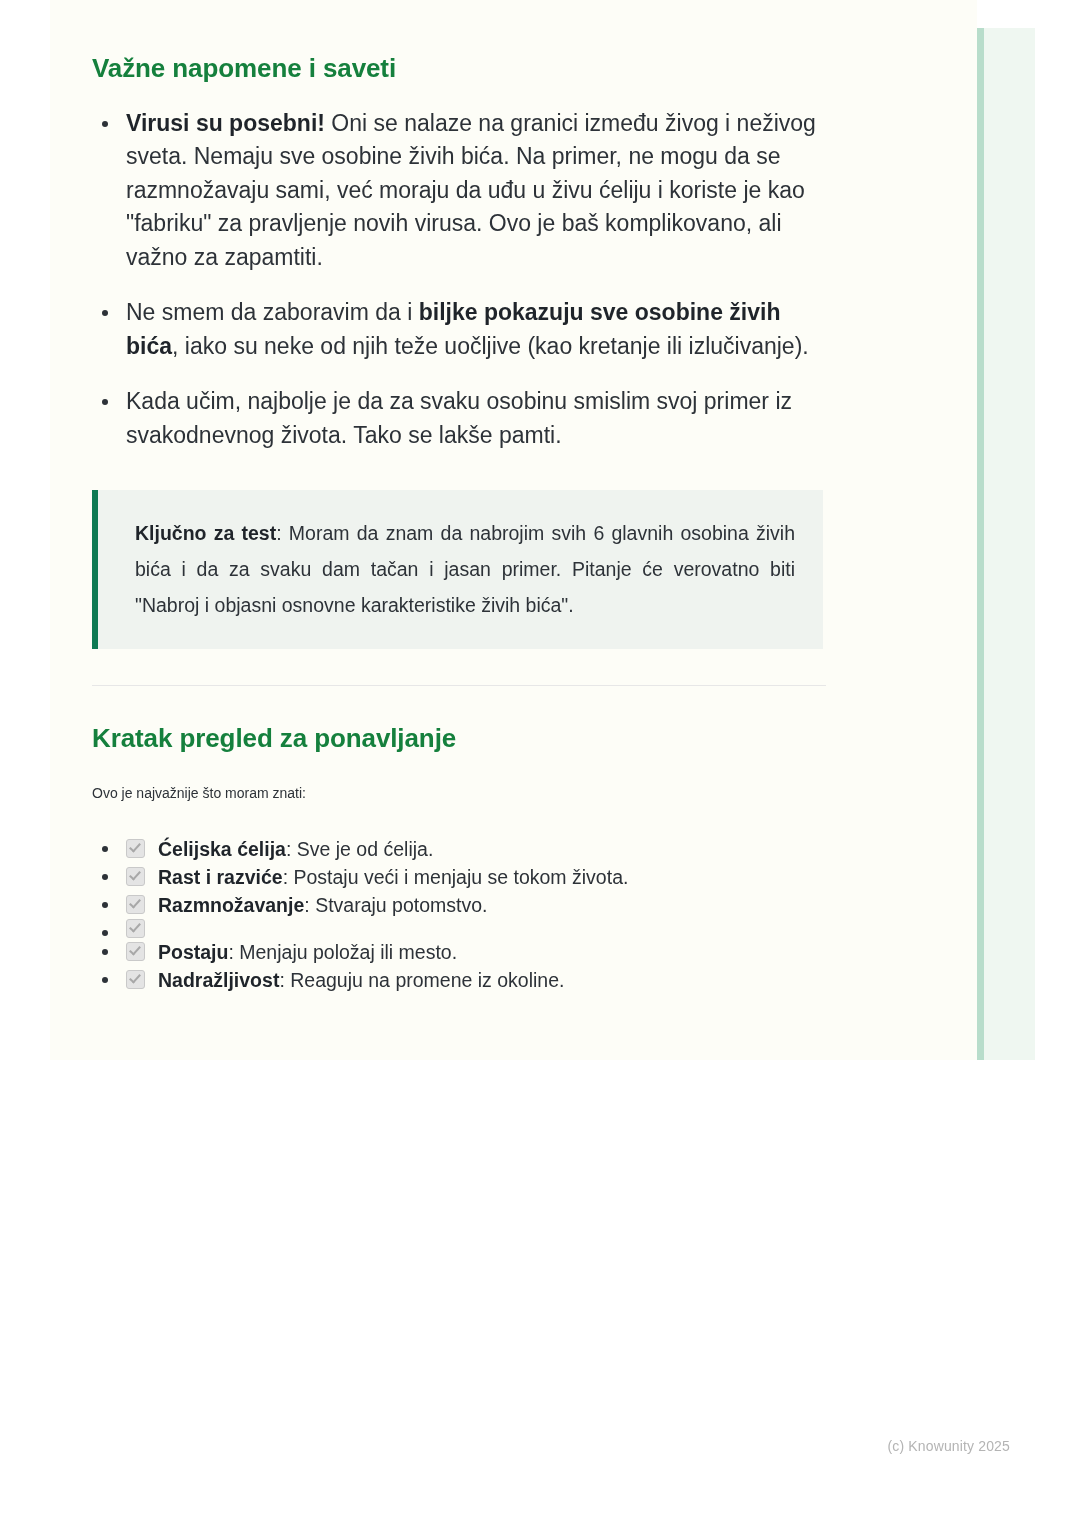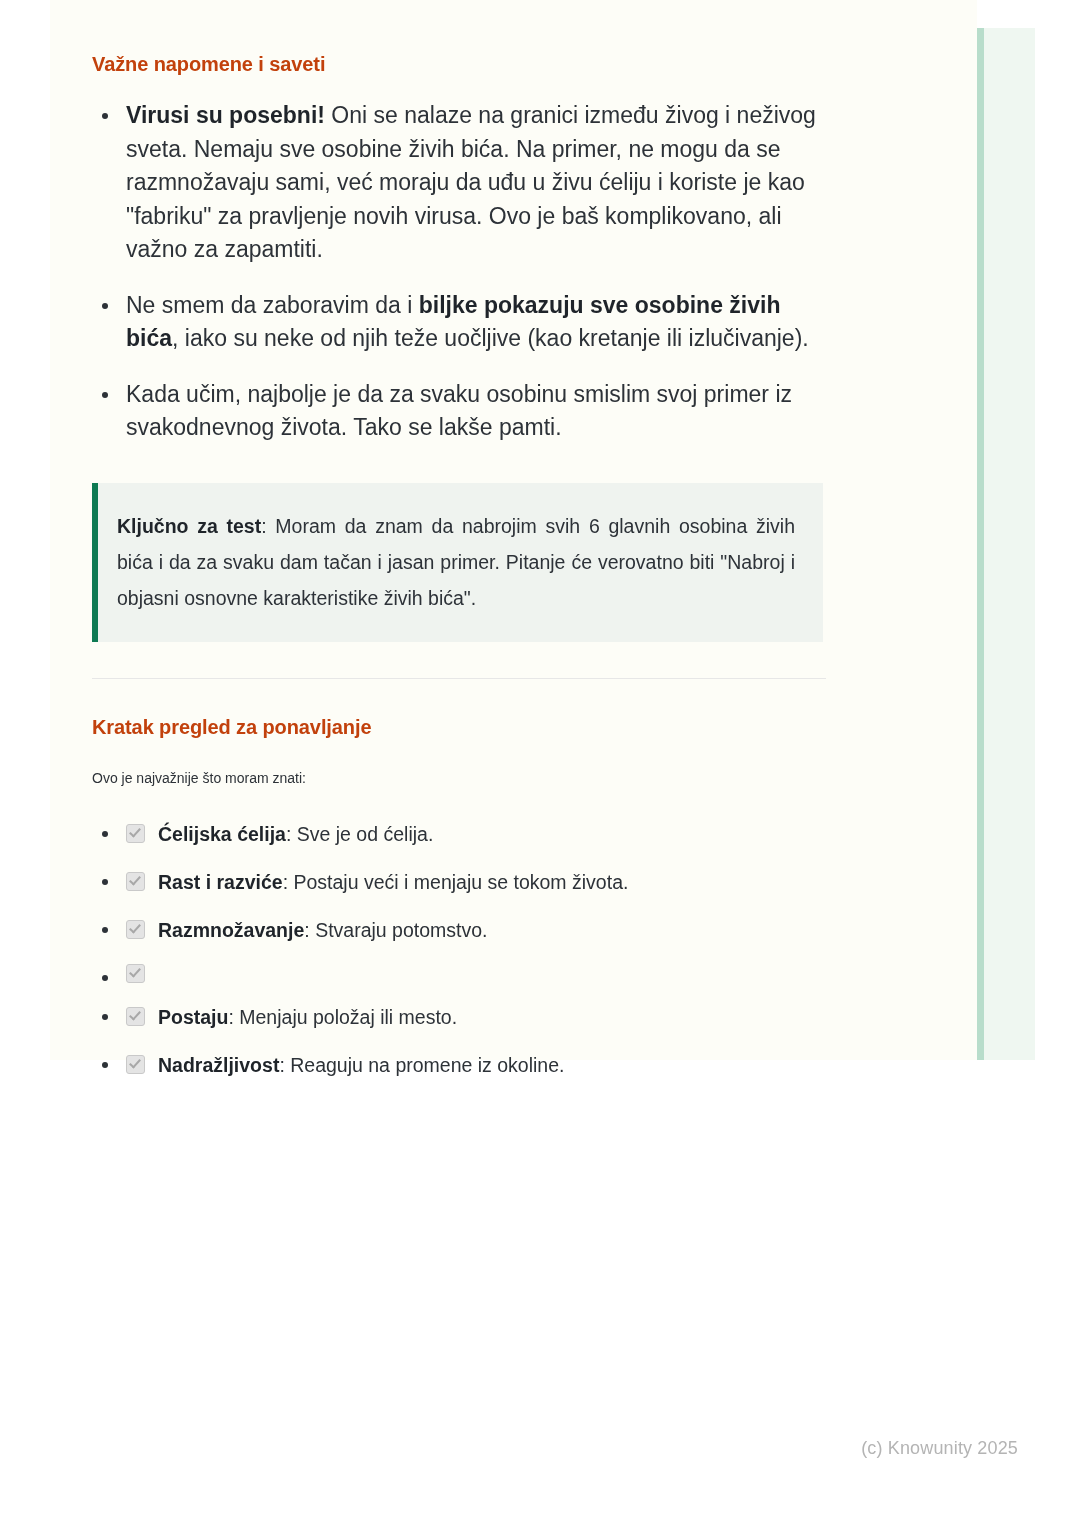--- a/index.html
+++ b/index.html
@@ -54,24 +54,24 @@
 
   
   .article {
     position: absolute;
     left: 92px;
     top: 0;
     width: 736px;
   }
 
   h2.section-heading {
-    font-size: 20px;
+    font-size: 26px;
     line-height: 1.25;
     font-weight: 700;
-    color: #c2410c;
+    color: #15803d;
     margin: 0;
     letter-spacing: -0.1px;
   }
   .heading-1 { padding-top: 52px; }
   .heading-2 { padding-top: 0; }
 
   ul.bullets {
     list-style: none;
     margin: 0;
     padding: 0;
@@ -99,21 +99,21 @@
   .notes-list { margin-top: 8px; }
 
   
   .callout {
     margin-top: 38px;
     margin-left: 0;
     width: 731px;
     box-sizing: border-box;
     background: #eff3ef;
     border-left: 6px solid #0e7a53;
-    padding: 25px 28px 26px 19px;
+    padding: 25px 28px 26px 37px;
   }
   .callout p {
     margin: 0;
     font-size: 19.5px;
     line-height: 36px;
     color: #2d3238;
     text-align: justify;
   }
   .callout p strong { font-weight: 700; color: #1f242a; }
 
@@ -136,21 +136,20 @@
 
   
   ul.checklist {
     list-style: none;
     margin: 26px 0 0 0;
     padding: 0;
   }
   ul.checklist > li {
     position: relative;
     padding-left: 34px;
-    margin-top: 20px;
     font-size: 19.5px;
     line-height: 28px;
     color: #2d3238;
     display: flex;
     align-items: center;
   }
   ul.checklist > li:first-child { margin-top: 0; }
   ul.checklist > li::before {
     content: "";
     position: absolute;
@@ -181,23 +180,23 @@
     height: 9px;
     border: solid #a8a8a8;
     border-width: 0 2px 2px 0;
     transform: rotate(42deg);
   }
   .chk-text strong { font-weight: 700; color: #1f242a; }
 
   
   .footer-copy {
     position: absolute;
-    right: 62px;
+    right: 70px;
     top: 1438px;
-    font-size: 18px;
+    font-size: 14px;
     color: #b4b4b4;
     letter-spacing: 0.15px;
   }
 </style>
 </head>
 <body>
 
 <div id="page">
 
   <div class="content-sheet"></div>

